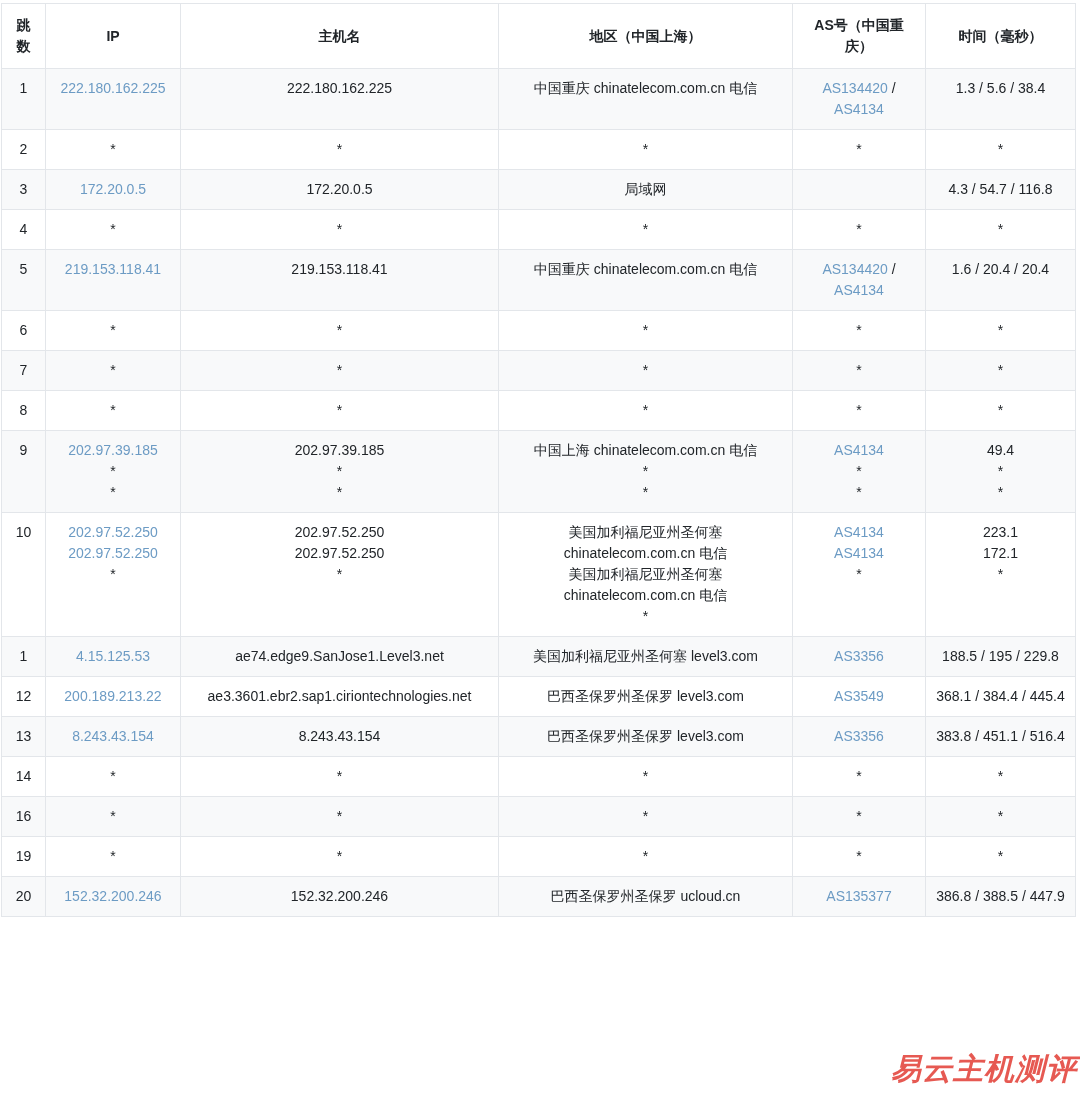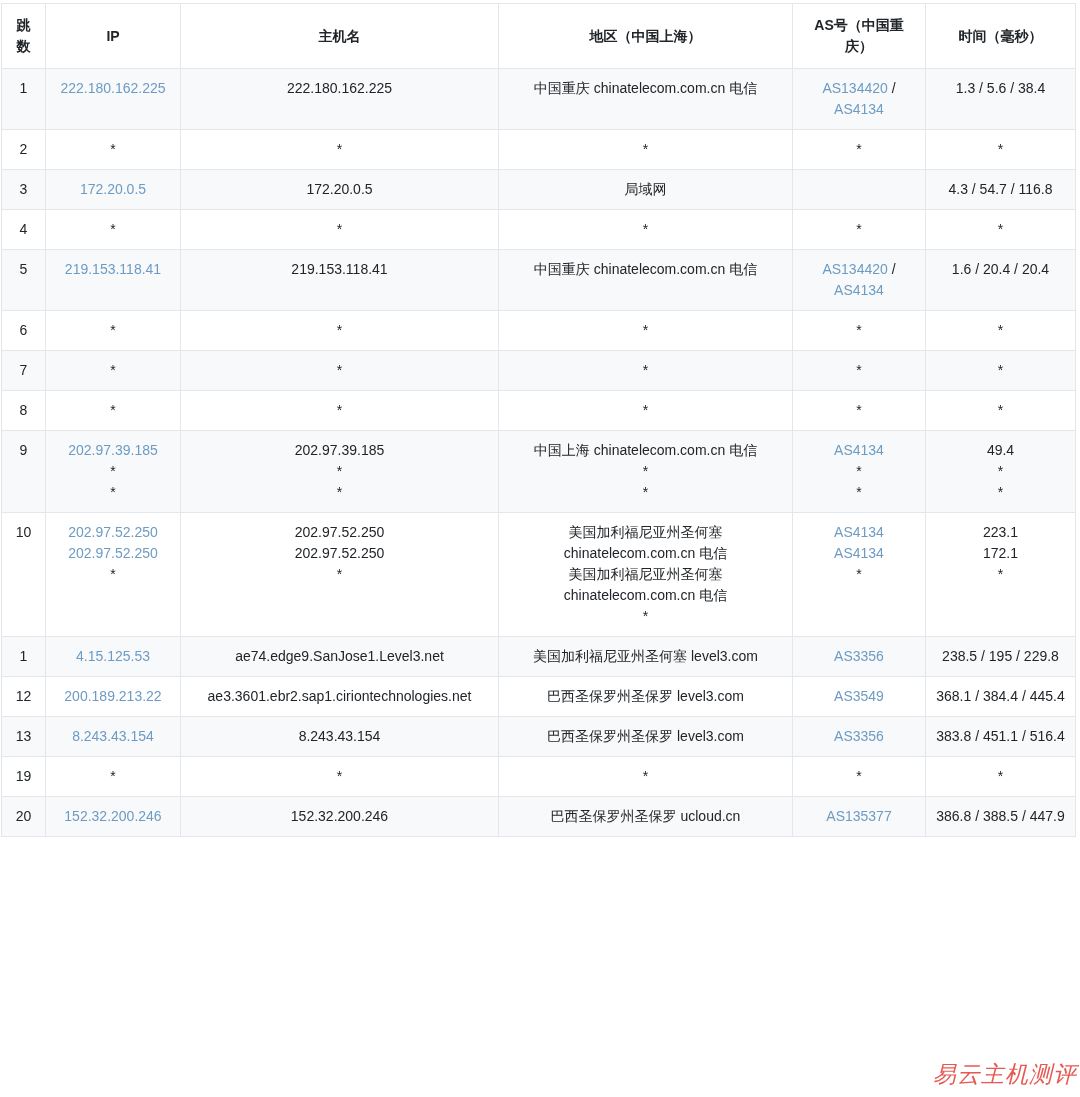--- a/index.html
+++ b/index.html
@@ -56,22 +56,22 @@
   a.lnk{
     color:var(--link);
     text-decoration:none;
     cursor:pointer;
   }
   td .line{min-height:21px;}
   .watermark{
     position:absolute;
     right:3px;
     bottom:7px;
-    font-size:23px;
-    font-weight:400;
+    font-size:30px;
+    font-weight:700;
     font-style:italic;
     letter-spacing:1px;
     white-space:nowrap;
     color:var(--watermark);
     opacity:.85;
     pointer-events:none;
   }
 </style>
 </head>
 <body>
@@ -303,21 +303,21 @@
           <td>
             <div class="line">ae74.edge9.SanJose1.Level3.net</div>
           </td>
           <td>
             <div class="line">美国加利福尼亚州圣何塞 level3.com</div>
           </td>
           <td>
             <div class="line"><a class="lnk" href="#">AS3356</a></div>
           </td>
           <td>
-            <div class="line">238.5 / 195 / 229.8</div>
+            <div class="line">188.5 / 195 / 229.8</div>
           </td>
         </tr>
         <tr>
           <td>12</td>
           <td>
             <div class="line"><a class="lnk" href="#">200.189.213.22</a></div>
           </td>
           <td>
             <div class="line">ae3.3601.ebr2.sap1.ciriontechnologies.net</div>
           </td>
@@ -340,20 +340,56 @@
             <div class="line">8.243.43.154</div>
           </td>
           <td>
             <div class="line">巴西圣保罗州圣保罗 level3.com</div>
           </td>
           <td>
             <div class="line"><a class="lnk" href="#">AS3356</a></div>
           </td>
           <td>
             <div class="line">383.8 / 451.1 / 516.4</div>
+          </td>
+        </tr>
+        <tr>
+          <td>14</td>
+          <td>
+            <div class="line">*</div>
+          </td>
+          <td>
+            <div class="line">*</div>
+          </td>
+          <td>
+            <div class="line">*</div>
+          </td>
+          <td>
+            <div class="line">*</div>
+          </td>
+          <td>
+            <div class="line">*</div>
+          </td>
+        </tr>
+        <tr>
+          <td>16</td>
+          <td>
+            <div class="line">*</div>
+          </td>
+          <td>
+            <div class="line">*</div>
+          </td>
+          <td>
+            <div class="line">*</div>
+          </td>
+          <td>
+            <div class="line">*</div>
+          </td>
+          <td>
+            <div class="line">*</div>
           </td>
         </tr>
         <tr>
           <td>19</td>
           <td>
             <div class="line">*</div>
           </td>
           <td>
             <div class="line">*</div>
           </td>

